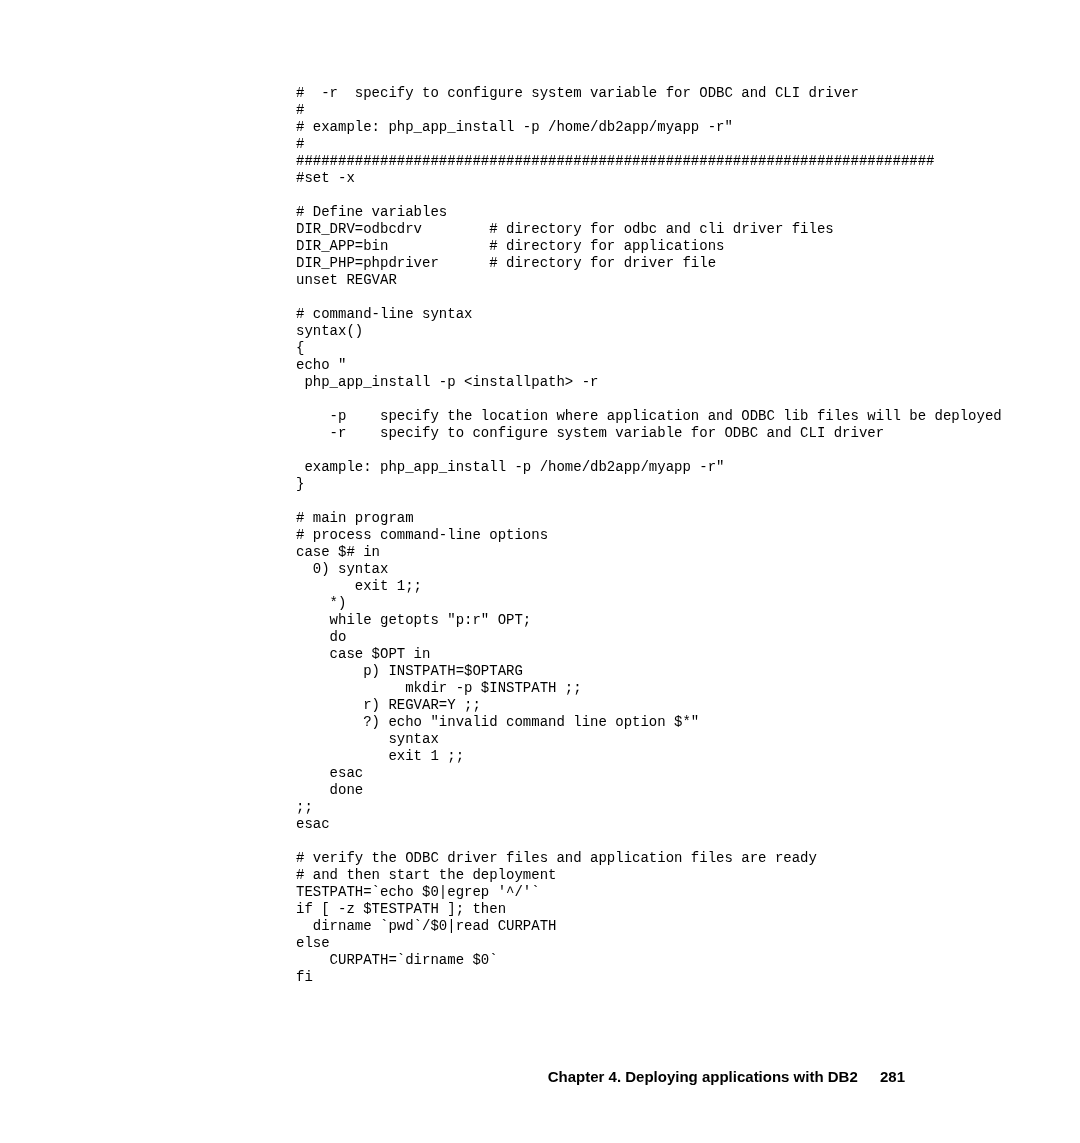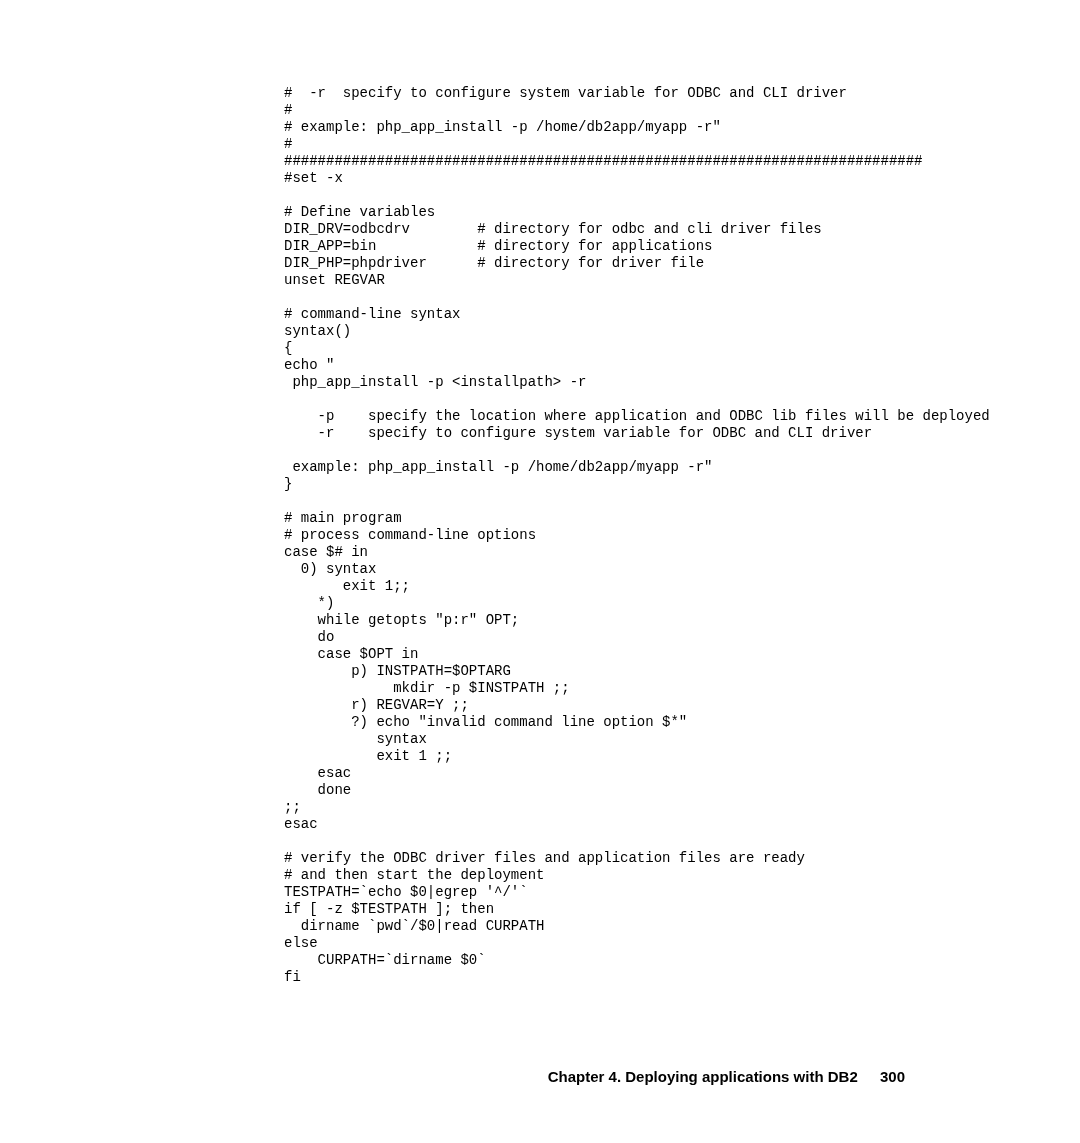--- a/index.html
+++ b/index.html
@@ -5,21 +5,21 @@
   body {
     margin: 0;
     padding: 0;
     background: #ffffff;
     font-family: Arial, Helvetica, sans-serif;
     width: 1080px;
     height: 1143px;
     position: relative;
   }
   .page {
-    padding: 85px 0 0 4px;
+    padding: 85px 0 0 16px;
     position: relative;
     height: 100%;
     box-sizing: border-box;
   }
   .code-block {
     font-family: "Courier New", Courier, monospace;
     font-size: 14px;
     line-height: 17px;
     white-space: pre;
     color: #000000;
@@ -94,15 +94,15 @@
 # verify the ODBC driver files and application files are ready
 # and then start the deployment
 TESTPATH=`echo $0|egrep '^/'`
 if [ -z $TESTPATH ]; then
   dirname `pwd`/$0|read CURPATH
 else
     CURPATH=`dirname $0`
 fi</div>
   <div class="footer">
     <span class="chapter">Chapter 4. Deploying applications with DB2</span>
-    <span class="pagenum">300</span>
+    <span class="pagenum">281</span>
   </div>
 </div>
 
 </body></html>

